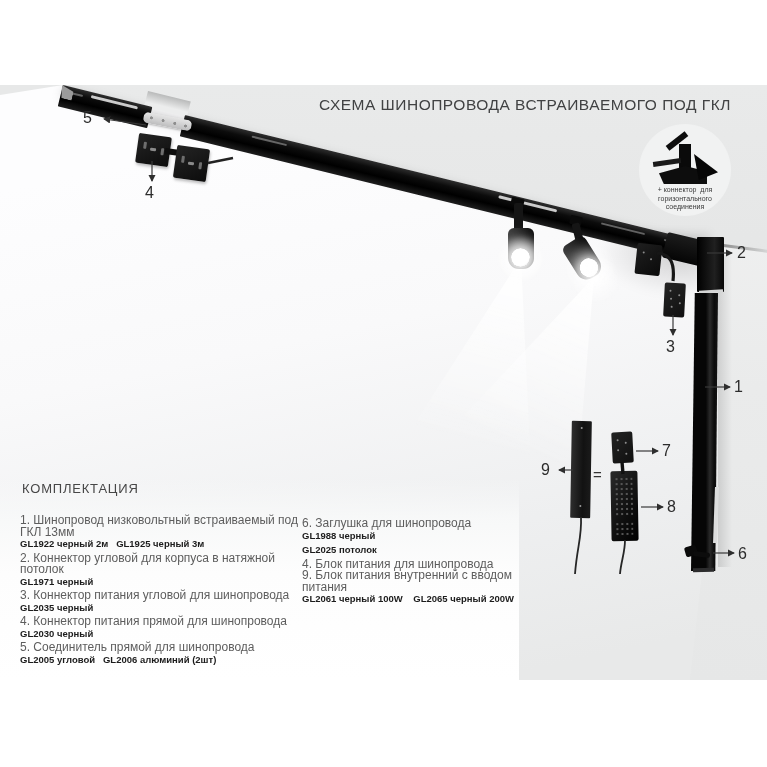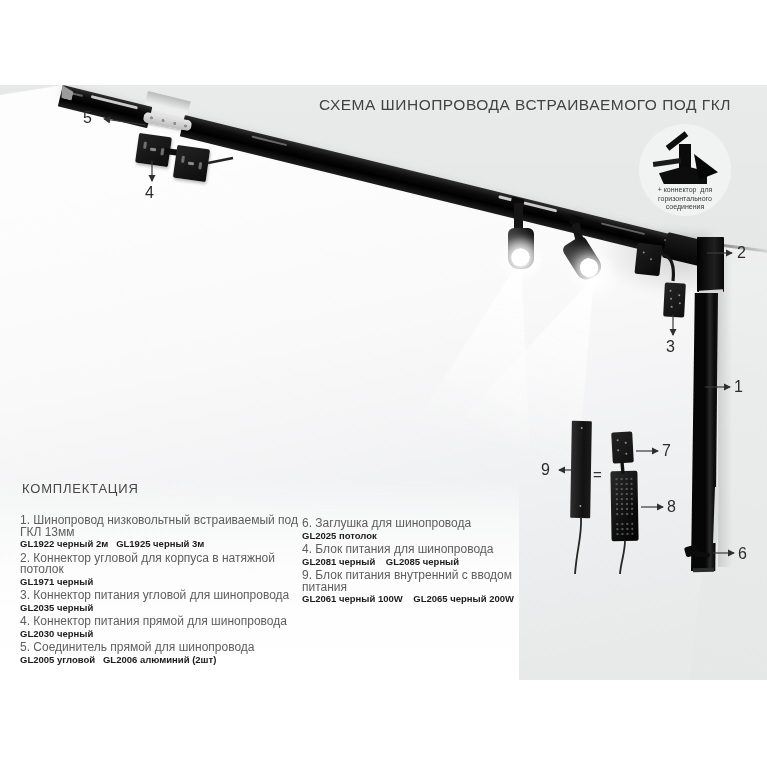--- a/index.html
+++ b/index.html
@@ -320,23 +320,23 @@
 
       <p class="kitem">4. Коннектор питания прямой для шинопровода</p>
       <p class="kcode">GL2030 черный</p>
 
       <p class="kitem">5. Соединитель прямой для шинопровода</p>
       <p class="kcode">GL2005 угловой   GL2006 алюминий (2шт)</p>
     </div>
   <div class="kcol" style="left:302px;top:433px;width:230px;">
 
       <p class="kitem">6. Заглушка для шинопровода</p>
+      <p class="kcode">GL1988 черный</p>
 
       <p class="kcode">GL2025 потолок</p>
 
       <p class="kitem">4. Блок питания для шинопровода</p>
-      <p class="kcode">GL2081 черный    GL2085 черный</p>
 
       <p class="kitem">9. Блок питания внутренний с вводом питания</p>
       <p class="kcode">GL2061 черный 100W    GL2065 черный 200W</p>
     </div>
 
 </div>
 
 </body></html>

